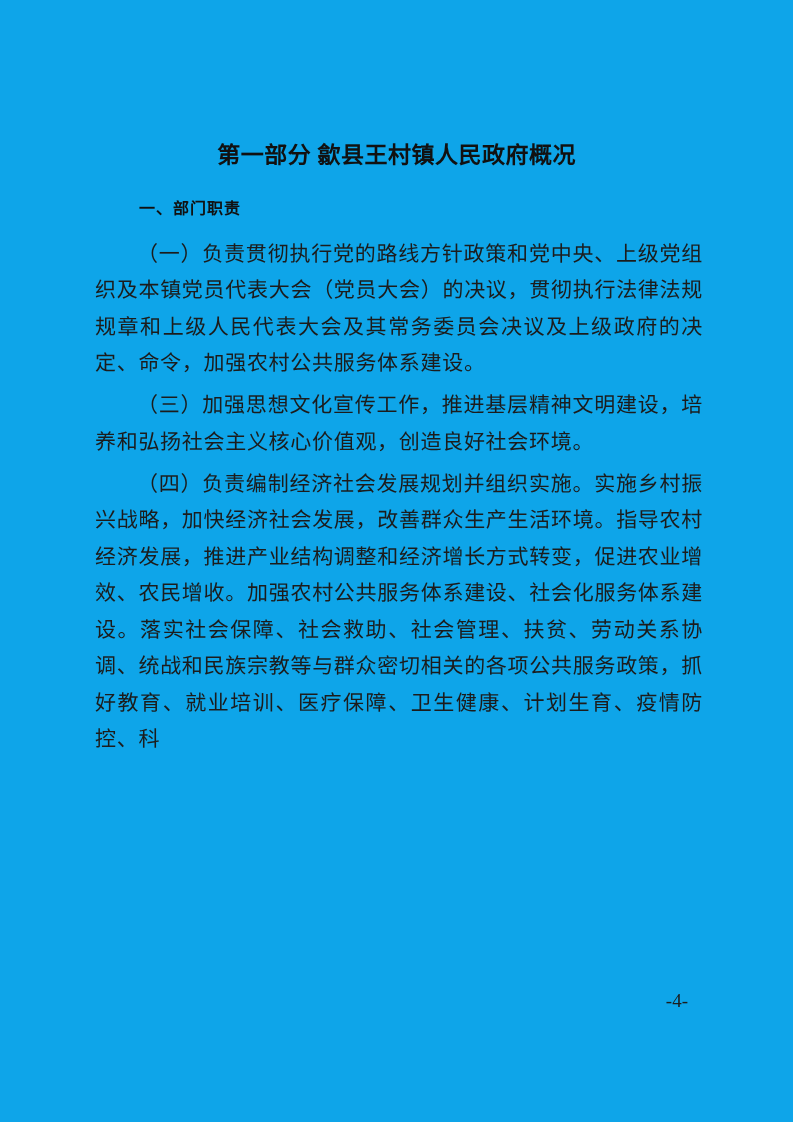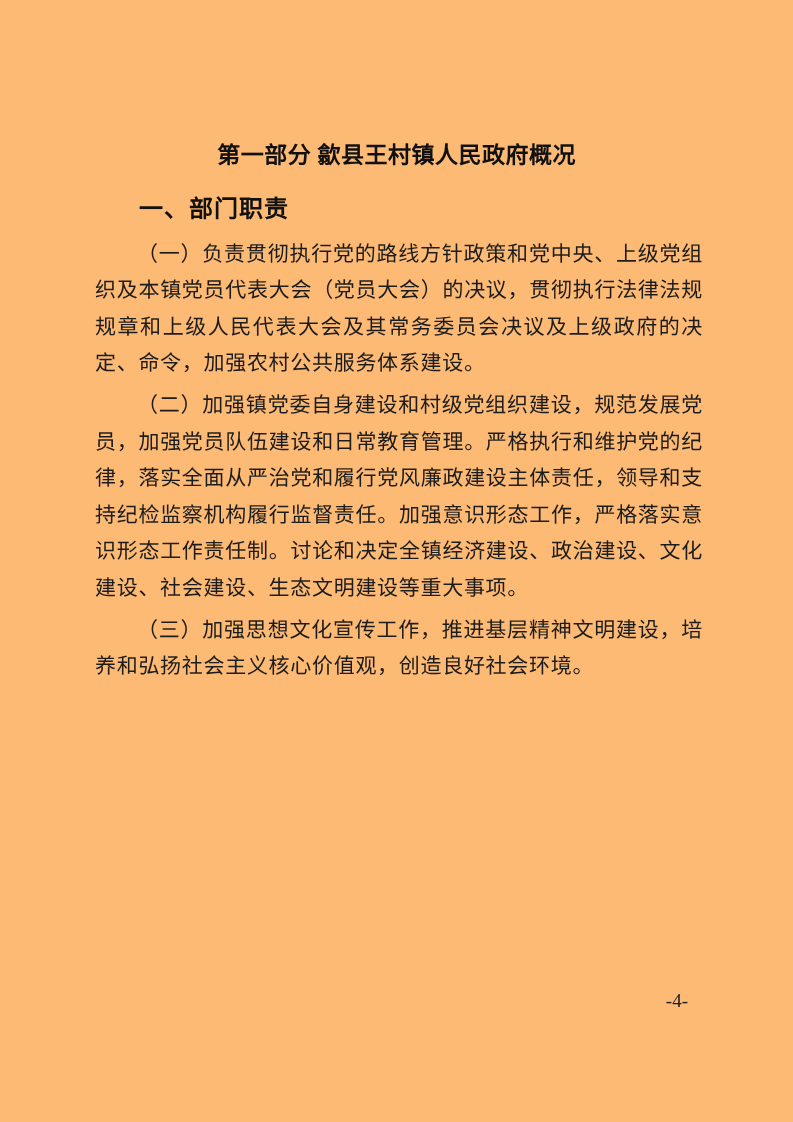--- a/index.html
+++ b/index.html
@@ -4,21 +4,21 @@
 <style>
   html, body {
     margin: 0;
     padding: 0;
     background: #ffffff;
   }
   .page {
     position: relative;
     width: 793px;
     height: 1122px;
-    background: #fdba74;
+    background: #0ea5e9;
     overflow: hidden;
     font-family: "Liberation Serif", "DejaVu Serif", serif;
     color: #1c1c1c;
   }
   .doc-title {
     position: absolute;
     top: 141px;
     left: 0;
     width: 793px;
     margin: 0;
@@ -28,21 +28,21 @@
     font-weight: bold;
     font-family: "Liberation Serif", "DejaVu Serif", serif;
     letter-spacing: 0.5px;
     color: #111111;
   }
   .section-heading {
     position: absolute;
     top: 195px;
     left: 139px;
     margin: 0;
-    font-size: 24px;
+    font-size: 16px;
     line-height: 28px;
     font-weight: bold;
     font-family: "Liberation Sans", "DejaVu Sans", sans-serif;
     letter-spacing: 1px;
     color: #111111;
   }
   .doc-body {
     position: absolute;
     top: 230px;
     left: 95px;
@@ -76,19 +76,19 @@
 <body>
 
 <div class="page">
 
   <h1 class="doc-title">第一部分 歙县王村镇人民政府概况</h1>
 
   <h2 class="section-heading">一、部门职责</h2>
 
   <div class="doc-body">
     <p class="para">（一）负责贯彻执行党的路线方针政策和党中央、上级党组织及本镇党员代表大会（党员大会）的决议，贯彻执行法律法规规章和上级人民代表大会及其常务委员会决议及上级政府的决定、命令，加强农村公共服务体系建设。</p>
-    <p class="para">（二）加强镇党委自身建设和村级党组织建设，规范发展党员，加强党员队伍建设和日常教育管理。严格执行和维护党的纪律，落实全面从严治党和履行党风廉政建设主体责任，领导和支持纪检监察机构履行监督责任。加强意识形态工作，严格落实意识形态工作责任制。讨论和决定全镇经济建设、政治建设、文化建设、社会建设、生态文明建设等重大事项。</p>
     <p class="para">（三）加强思想文化宣传工作，推进基层精神文明建设，培养和弘扬社会主义核心价值观，创造良好社会环境。</p>
+    <p class="para">（四）负责编制经济社会发展规划并组织实施。实施乡村振兴战略，加快经济社会发展，改善群众生产生活环境。指导农村经济发展，推进产业结构调整和经济增长方式转变，促进农业增效、农民增收。加强农村公共服务体系建设、社会化服务体系建设。落实社会保障、社会救助、社会管理、扶贫、劳动关系协调、统战和民族宗教等与群众密切相关的各项公共服务政策，抓好教育、就业培训、医疗保障、卫生健康、计划生育、疫情防控、科</p>
   </div>
 
   <div class="page-number">-4-</div>
 
 </div>
 
 </body></html>

